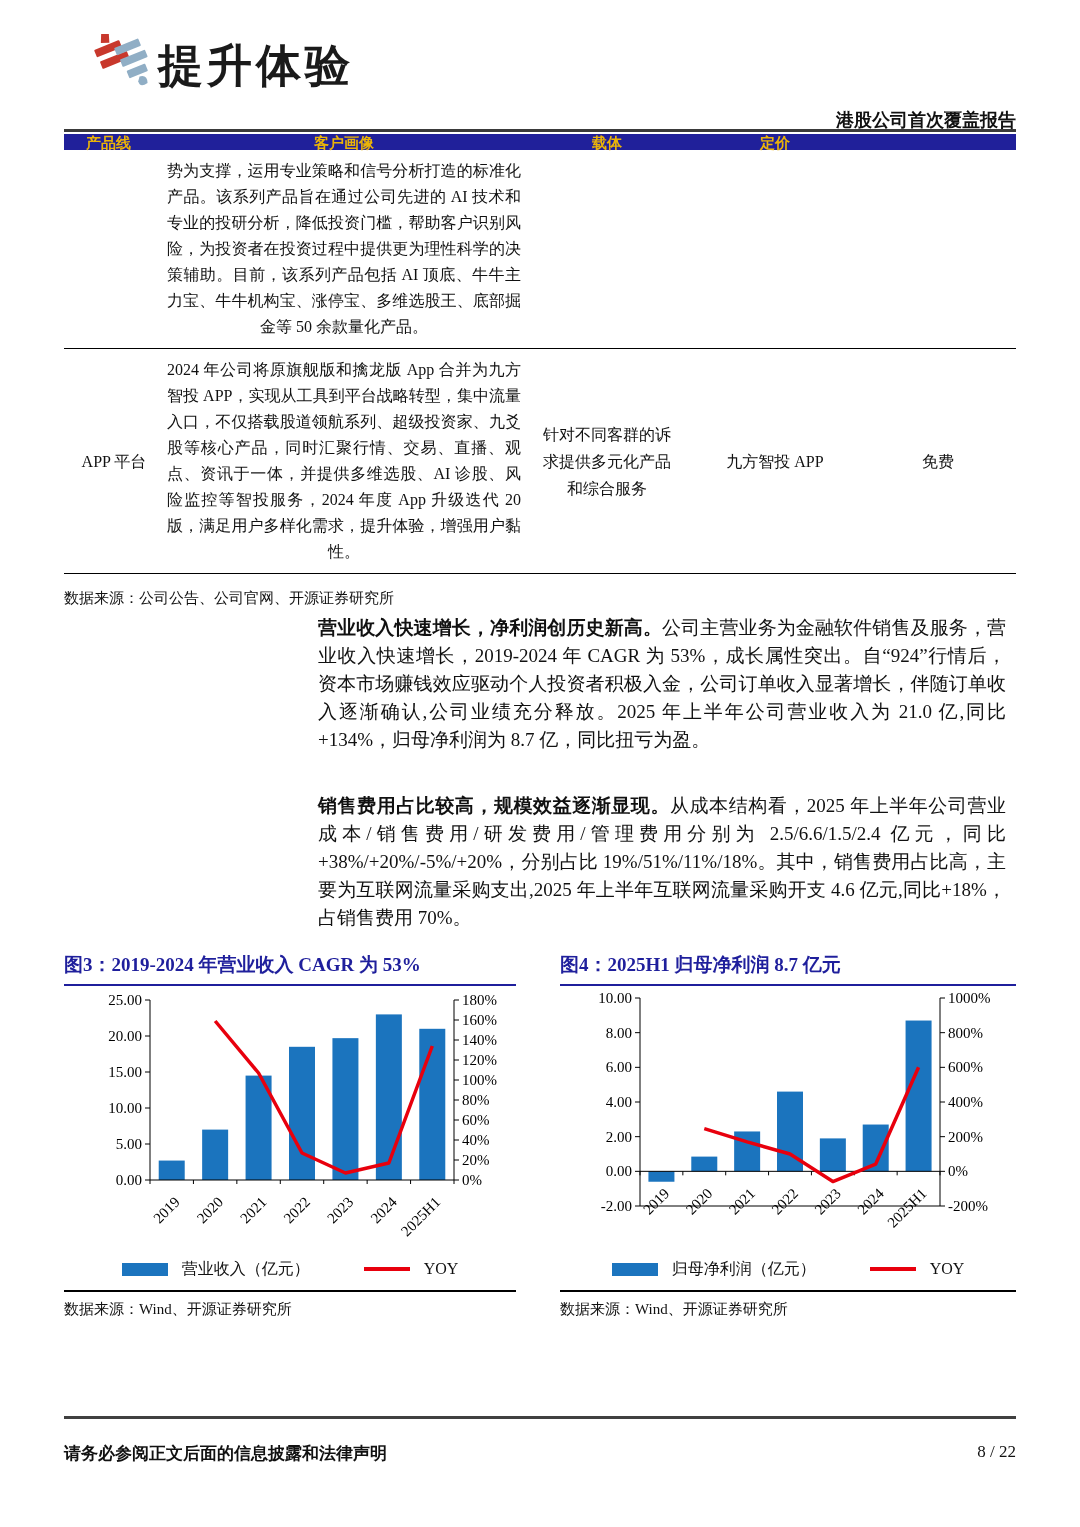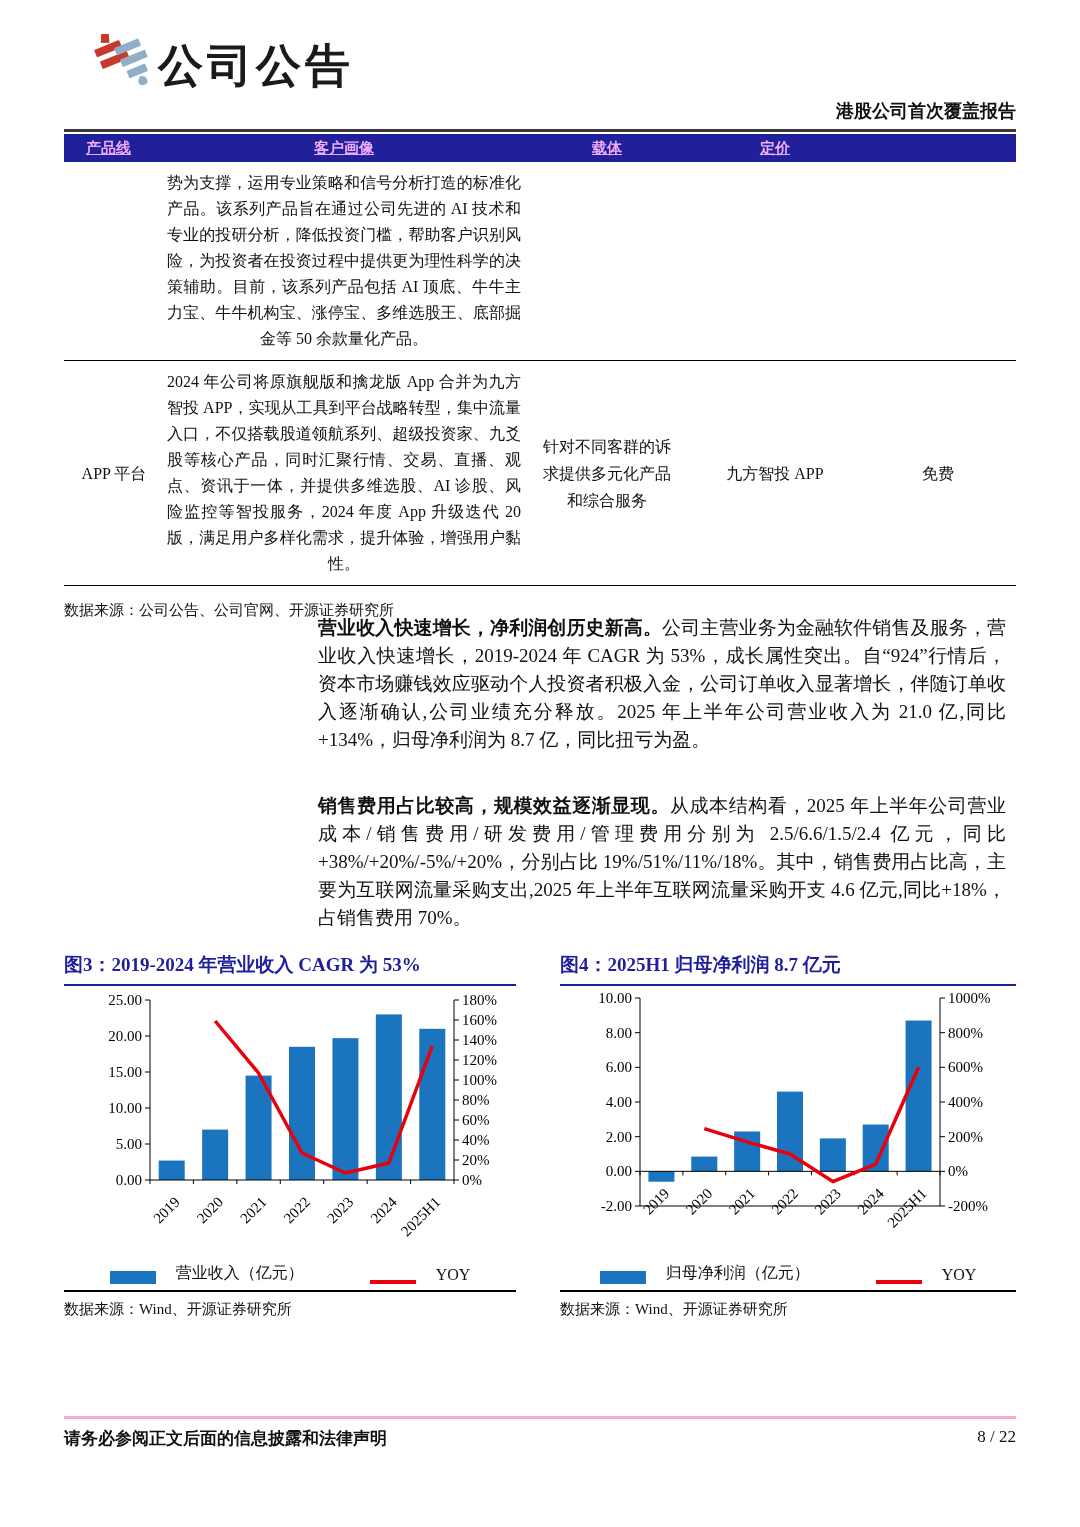--- a/index.html
+++ b/index.html
@@ -4,53 +4,53 @@
 <style>
   html,body{margin:0;padding:0;background:#e8e8e8;}
   .page{
     position:relative;width:1080px;height:1527px;margin:0 auto;background:#ffffff;
     font-family:"Liberation Serif","DejaVu Serif",serif;color:#111;overflow:hidden;
   }
   
   .logo{position:absolute;top:34px;left:86px;display:flex;align-items:center;}
   .logo-text{font-family:"DejaVu Sans","Liberation Sans",sans-serif;font-weight:900;
     font-size:45px;color:#1a1a1a;letter-spacing:4px;margin-left:8px;}
-  .report-type{position:absolute;top:99px;right:64px;font-size:18px;font-weight:bold;margin-left:48px;}
+  .report-type{position:absolute;top:108px;right:64px;font-size:18px;font-weight:bold;margin-left:48px;}
   .topline{position:absolute;top:129px;left:64px;right:64px;height:3px;background:#3a3a3a;}
   
   .ptable{position:absolute;top:134px;left:64px;width:952px;font-size:16px;}
   .tgrid{display:grid;grid-template-columns:100px 360px 166px 170px 156px;}
-  .thead{background:#20209A;color:#f0abfc;height:28px;align-items:center;font-weight:bold;font-size:15px;text-decoration:underline;}
+  .thead{background:#20209A;color:#eab308;height:16px;align-items:center;font-weight:bold;font-size:15px;}
   .thead .hc{text-align:center;}
   .thead .hc.first{text-align:left;padding-left:22px;}
   .trow{border-bottom:1px solid #000;}
   .cell-intro{padding:8px 3px;line-height:26px;text-align:justify;text-align-last:center;}
   .cell-mid{align-self:center;text-align:center;line-height:27px;}
   .cell-customer{align-self:center;text-align:center;line-height:27px;padding:0 14px;}
   .table-source{margin-top:15px;font-size:15px;}
   
   .paras{position:absolute;top:614px;left:318px;width:704px;}
   .paras p{margin:0 16px 38px 0;font-size:19px;line-height:28px;text-align:justify;}
   .paras .b{font-weight:bold;}
   
   .figures{position:absolute;top:952px;left:64px;right:64px;display:flex;justify-content:space-between;}
   .fig{display:flex;flex-direction:column;}
   .fig-3{width:452px;}
   .fig-4{width:456px;}
   .fig-title{color:#1F1F9C;font-weight:bold;font-size:19px;line-height:26px;
     padding-bottom:6px;border-bottom:2px solid #1F1F9C;}
   .chart-mount{margin-top:2px;}
-  .legend{display:flex;justify-content:center;align-items:flex-end;gap:20px;height:30px;font-size:16px;}
+  .legend{display:flex;justify-content:center;align-items:center;gap:14px;height:30px;font-size:16px;}
   .legend .gap{width:26px;}
   .sw-bar{width:46px;height:13px;display:inline-block;}
   .sw-line{width:46px;height:4px;display:inline-block;}
   .fig-source{margin-top:6px;border-top:2px solid #000000;padding-top:8px;font-size:15px;}
   
-  .footer{position:absolute;top:1416px;left:64px;right:64px;border-top:3px solid #f9a8d4;
-    padding-top:8px;display:flex;justify-content:space-between;font-size:17px;}
+  .footer{position:absolute;top:1416px;left:64px;right:64px;border-top:3px solid #404040;
+    padding-top:23px;display:flex;justify-content:space-between;font-size:17px;}
   .footer .disc{font-weight:bold;}
   svg text{font-family:"Liberation Serif","DejaVu Serif",serif;}
 </style>
 </head>
 <body>
 
 <div class="page">
 
   <div class="logo">
     <svg width="64" height="64" viewBox="0 0 64 64">
@@ -59,21 +59,21 @@
         <rect x="0" y="0" width="27" height="8" rx="1"></rect>
         <rect x="1" y="13" width="29" height="8" rx="1"></rect>
       </g>
       <g fill="#90AEC5" transform="translate(28,14) rotate(-22)">
         <rect x="0" y="0" width="26" height="8" rx="1"></rect>
         <rect x="1" y="13" width="27" height="8" rx="1"></rect>
         <rect x="3" y="26" width="20" height="8" rx="1"></rect>
         <path d="M13,36 q8,1 5,9 q-9,2 -8,-5 z"></path>
       </g>
     </svg>
-    <span class="logo-text">公司公告</span>
+    <span class="logo-text">提升体验</span>
   </div>
   <div class="report-type">港股公司首次覆盖报告</div>
   <div class="topline"></div>
 
   <div class="ptable">
     <div class="tgrid thead">
       <div class="hc first">产品线</div>
       <div class="hc">客户画像</div>
       <div class="hc">载体</div>
       <div class="hc">定价</div>

